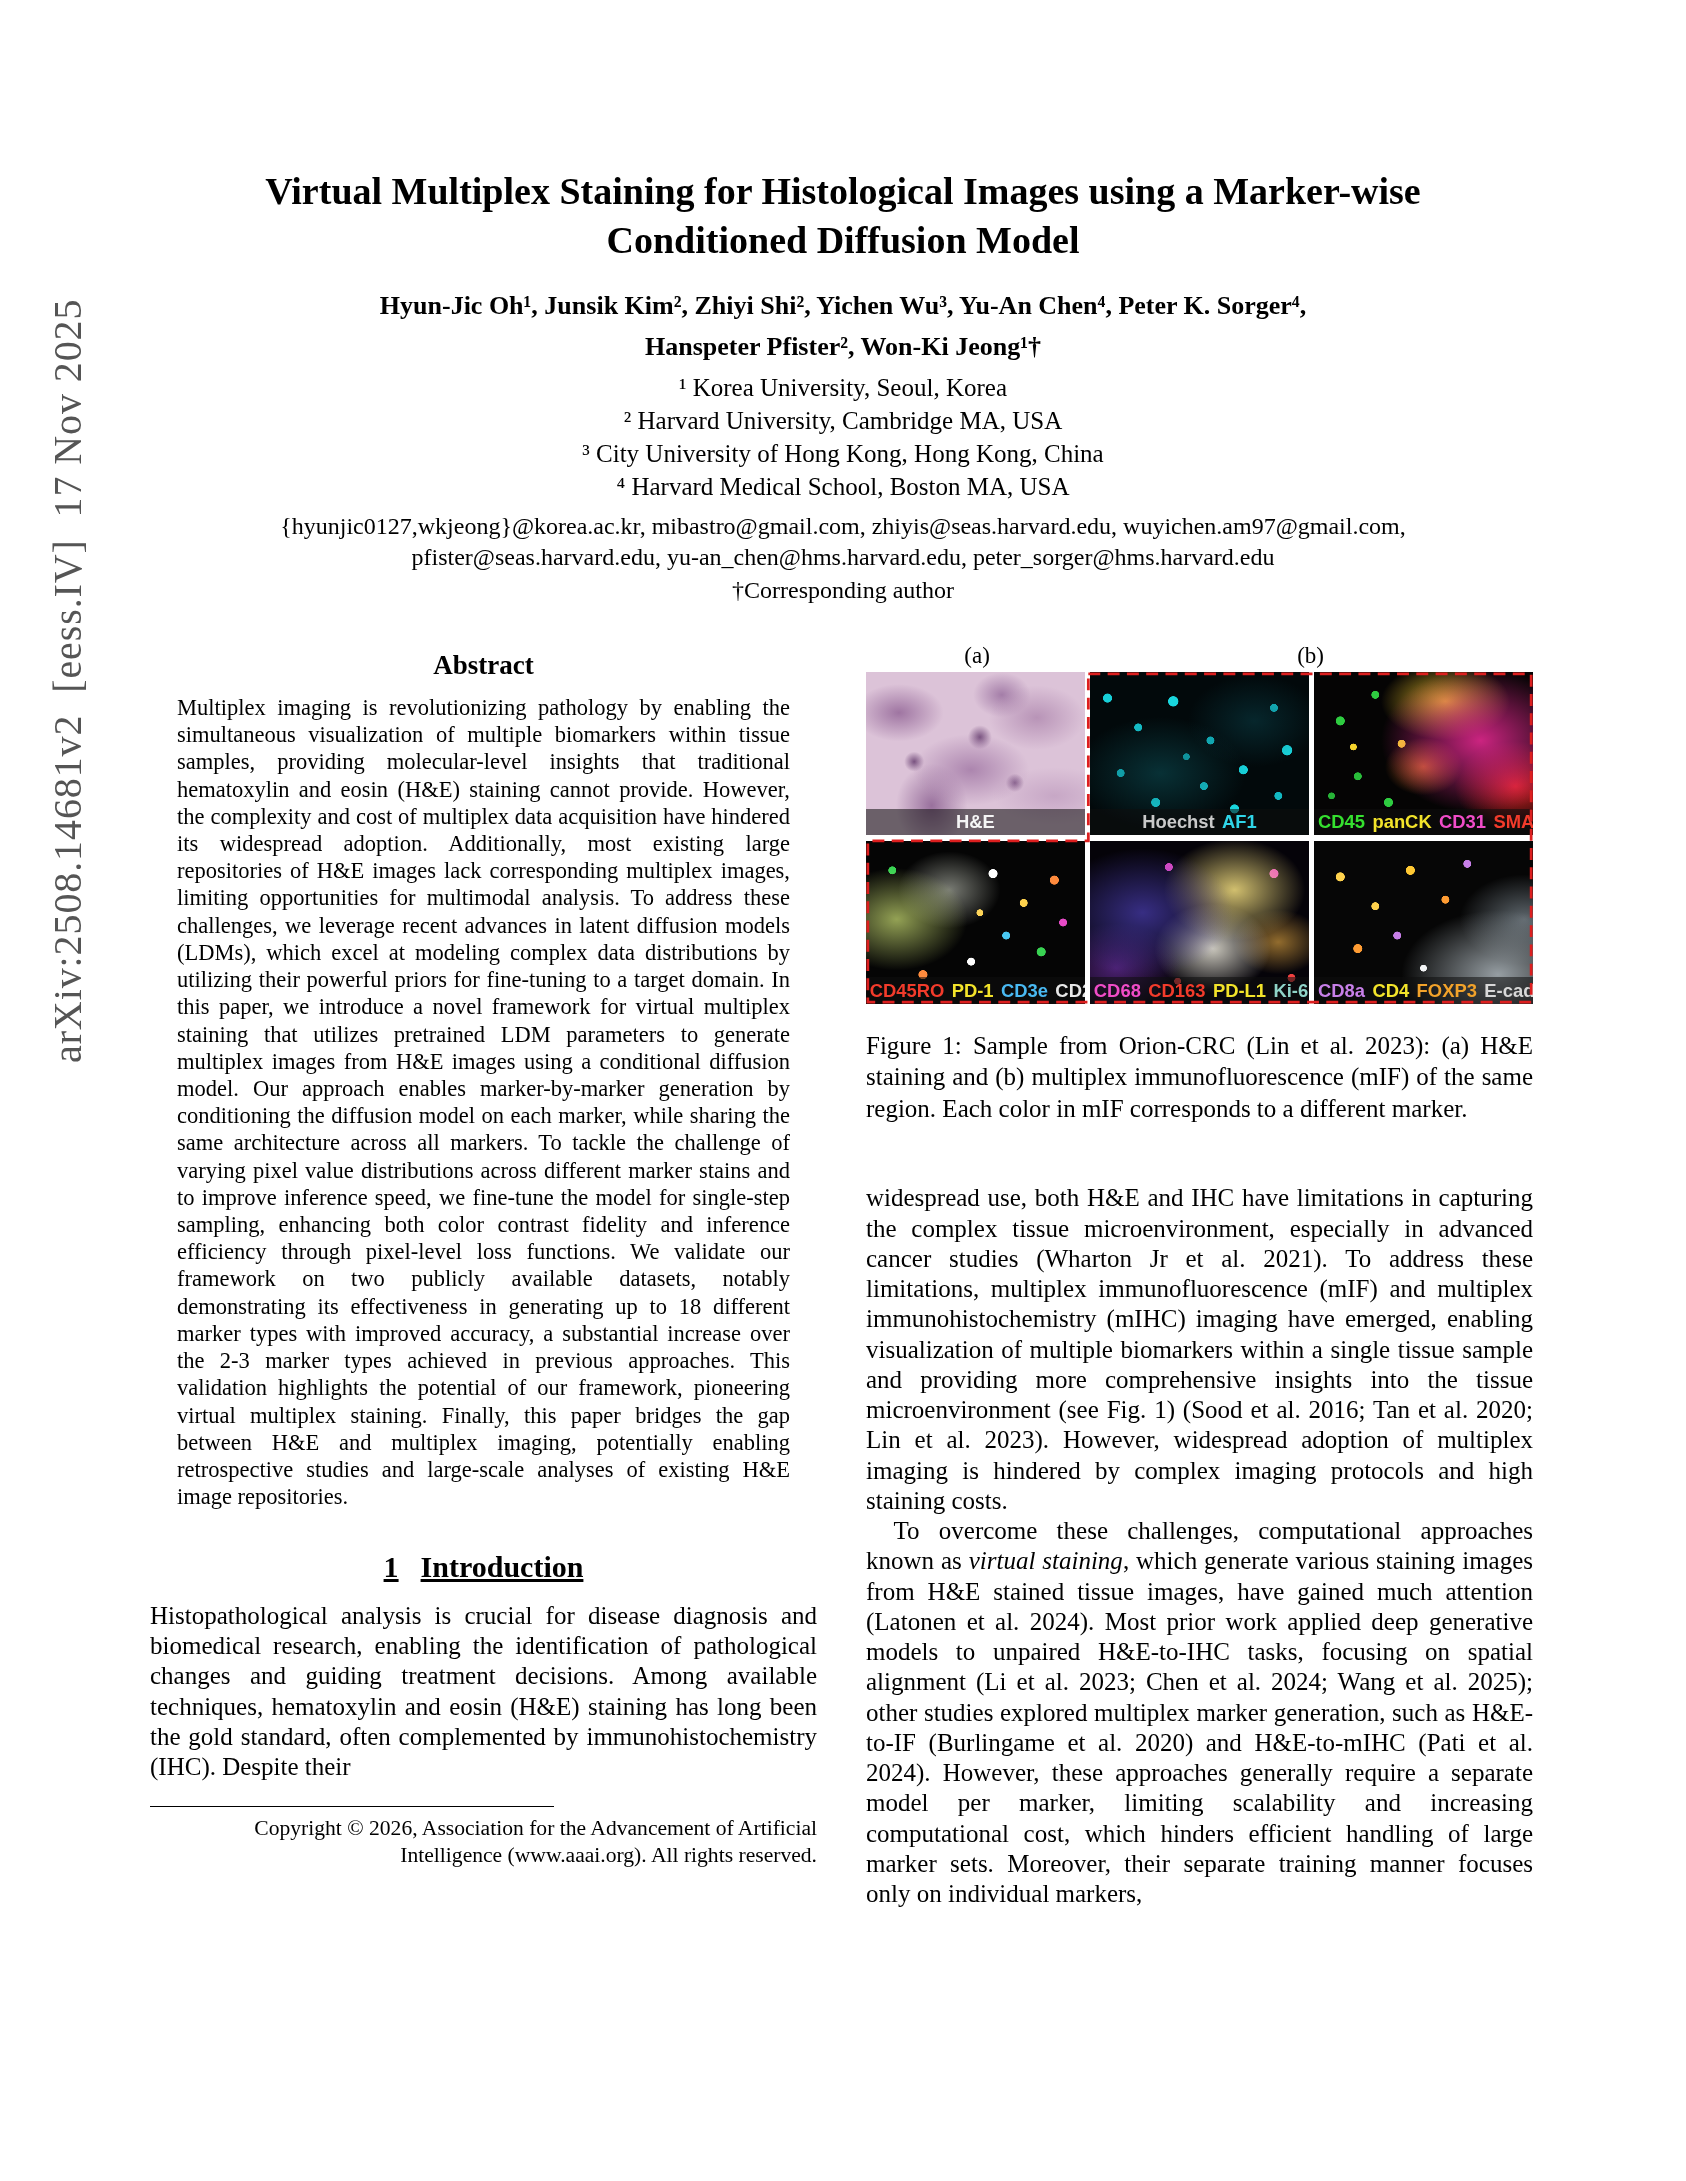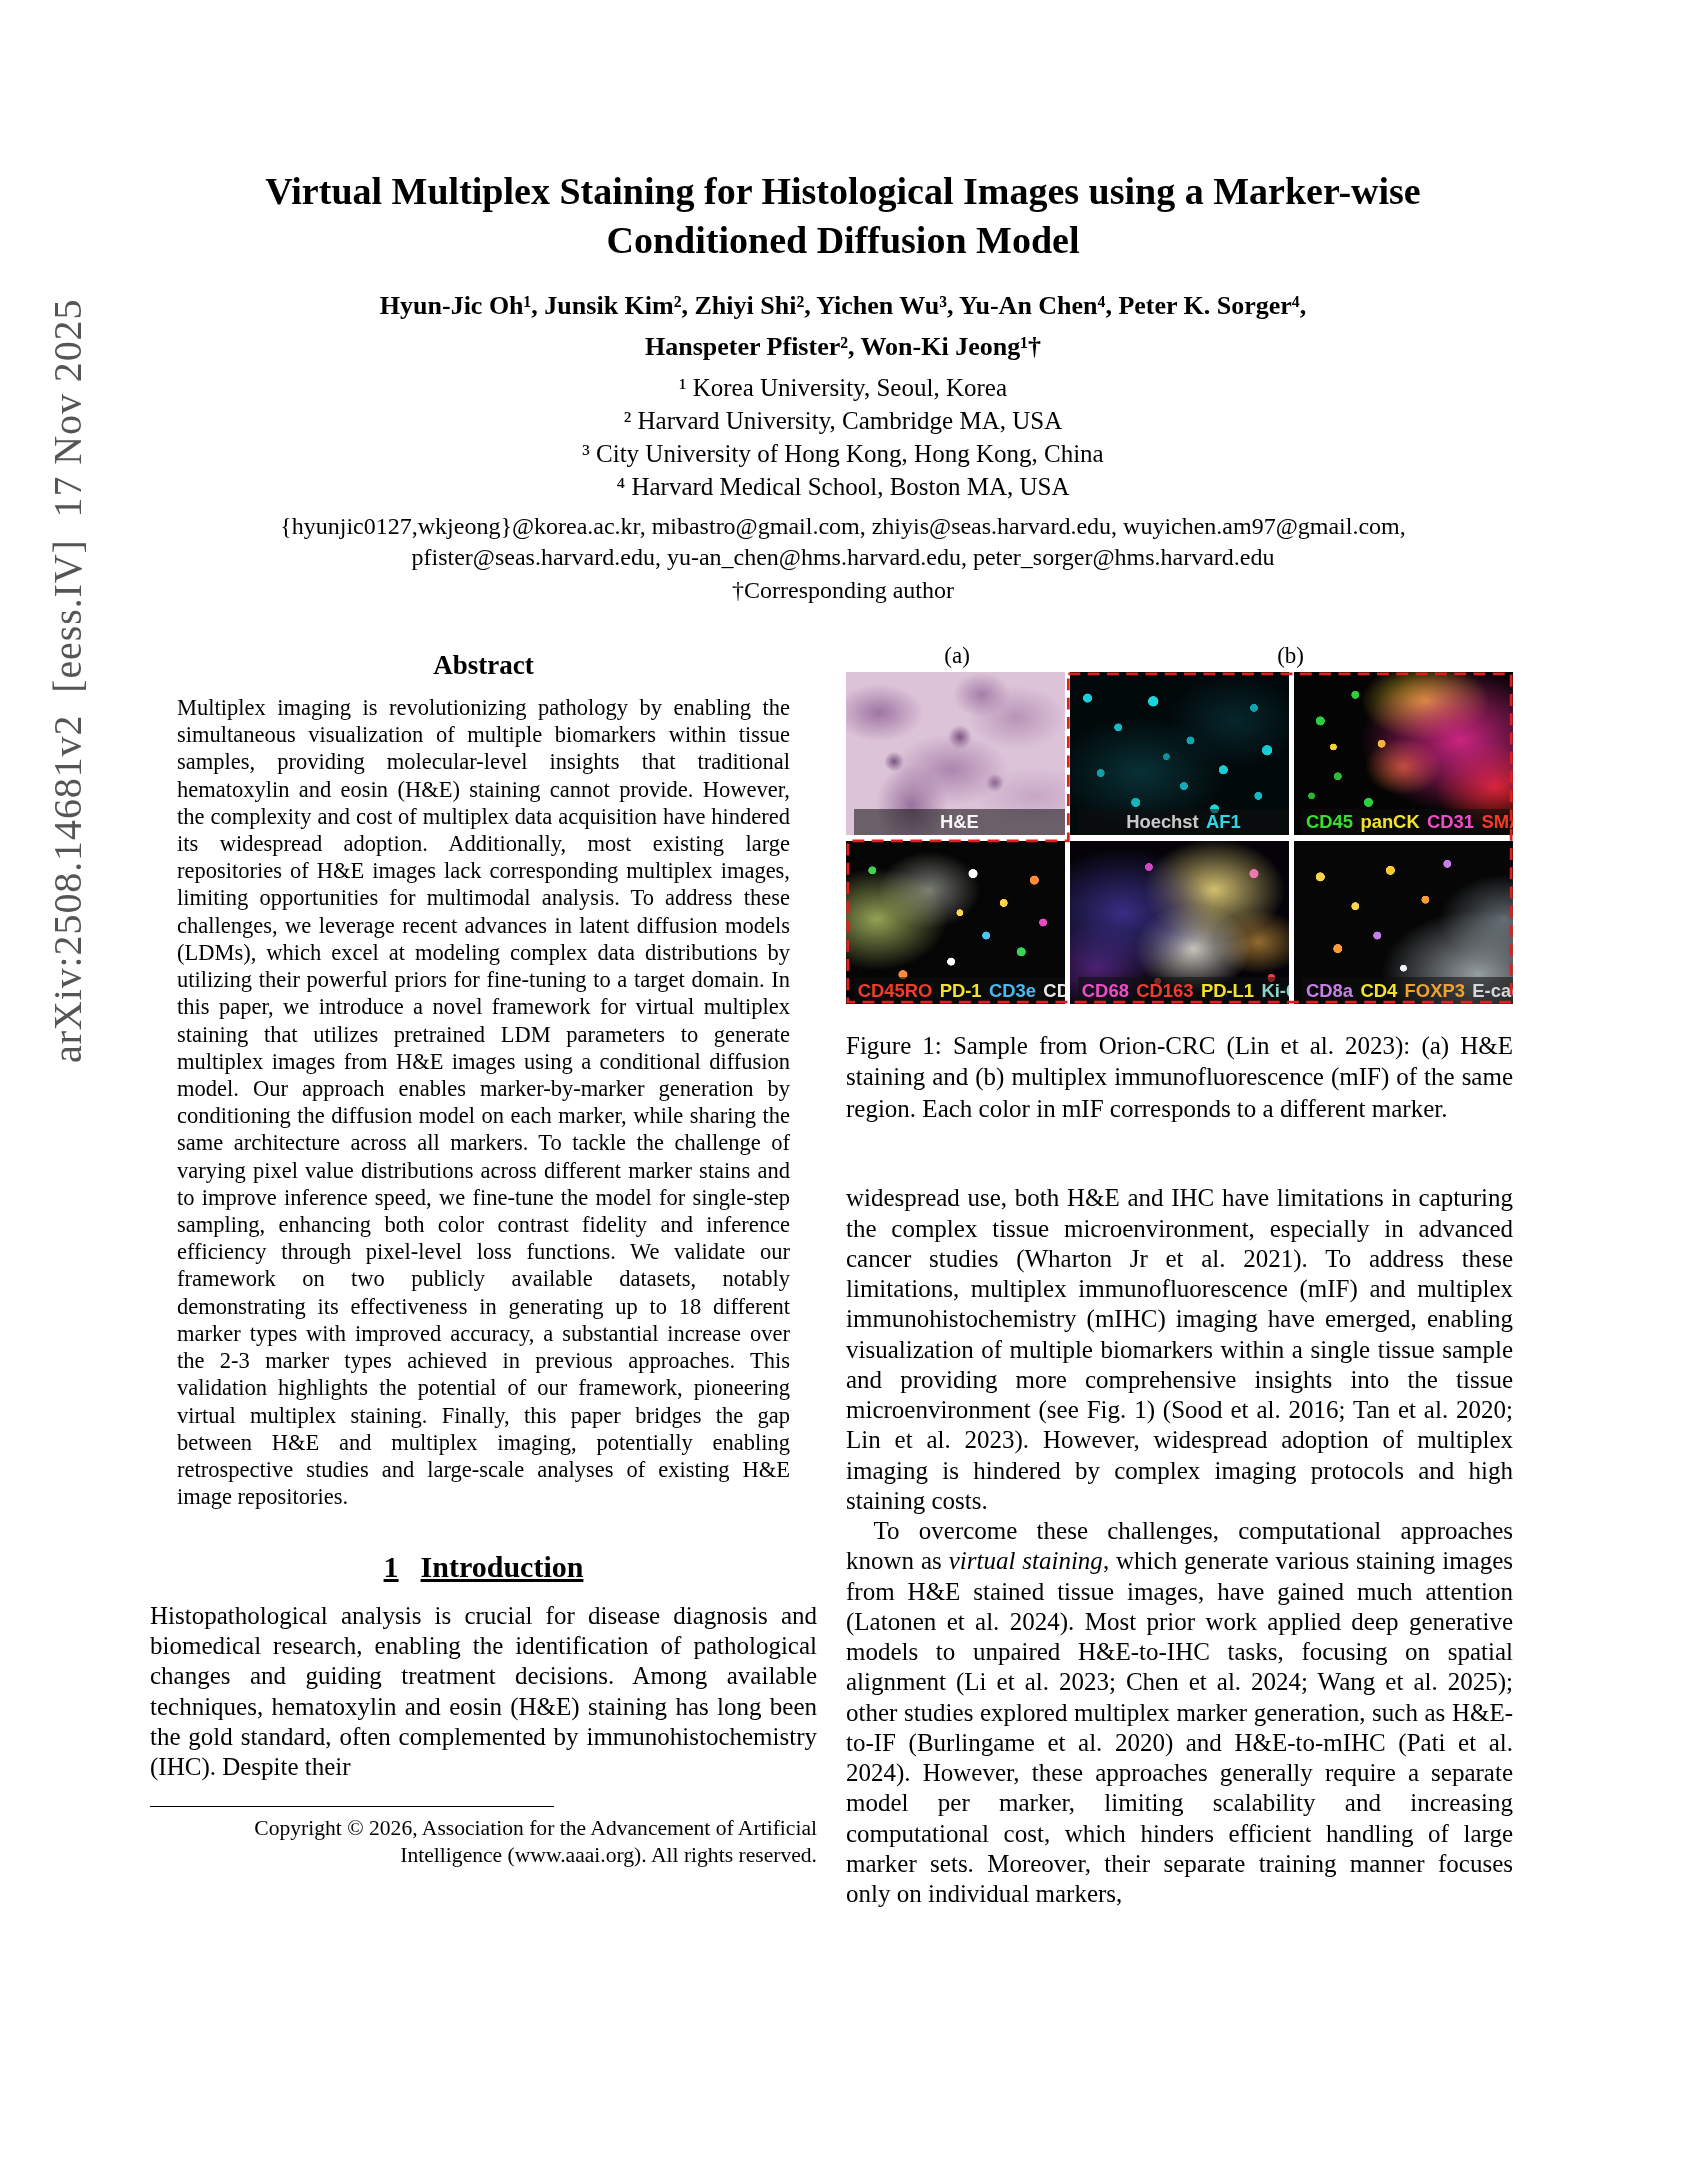--- a/index.html
+++ b/index.html
@@ -27,21 +27,21 @@
   .authors.first { margin-top:24px; }
   .affil { font-size:25px; line-height:1.32; }
   .affils { margin-top:7.3px; }
   .emails { font-size:24px; line-height:1.3; }
   .emails-block { margin-top:7.3px; }
   .corresponding { font-size:24px; margin-top:3.7px; }
 
   .columns {
     display:grid;
     grid-template-columns: 667px 667px;
-    column-gap:29px;
+    column-gap:49px;
     margin:39px 114px 0 150px;
     align-items:start;
   }
   .col { min-width:0; }
 
   .abstract-heading { text-align:center; font-weight:bold; font-size:27px; margin:7.3px 0 13px; }
   .abstract-text {
     margin:0 27px;
     font-size:22.5px;
     line-height:1.21;
@@ -62,21 +62,21 @@
   .panels {
     position:relative;
     display:grid;
     grid-template-columns: repeat(3, 1fr);
     grid-template-rows: 163px 163px;
     gap:5.5px;
     width:667px;
   }
   .panel { position:relative; overflow:hidden; background:#060606; }
   .plabel {
-    position:absolute; left:8px; right:0; bottom:0;
+    position:absolute; left:0; right:0; bottom:0;
     background:rgba(15,15,15,0.55);
     text-align:center;
     font-family:"Liberation Sans", sans-serif;
     font-weight:bold;
     font-size:18.4px;
     line-height:1.0;
     padding:4.6px 0 3.7px;
     white-space:nowrap;
   }
   .marker-label { margin:0 3.7px; }

